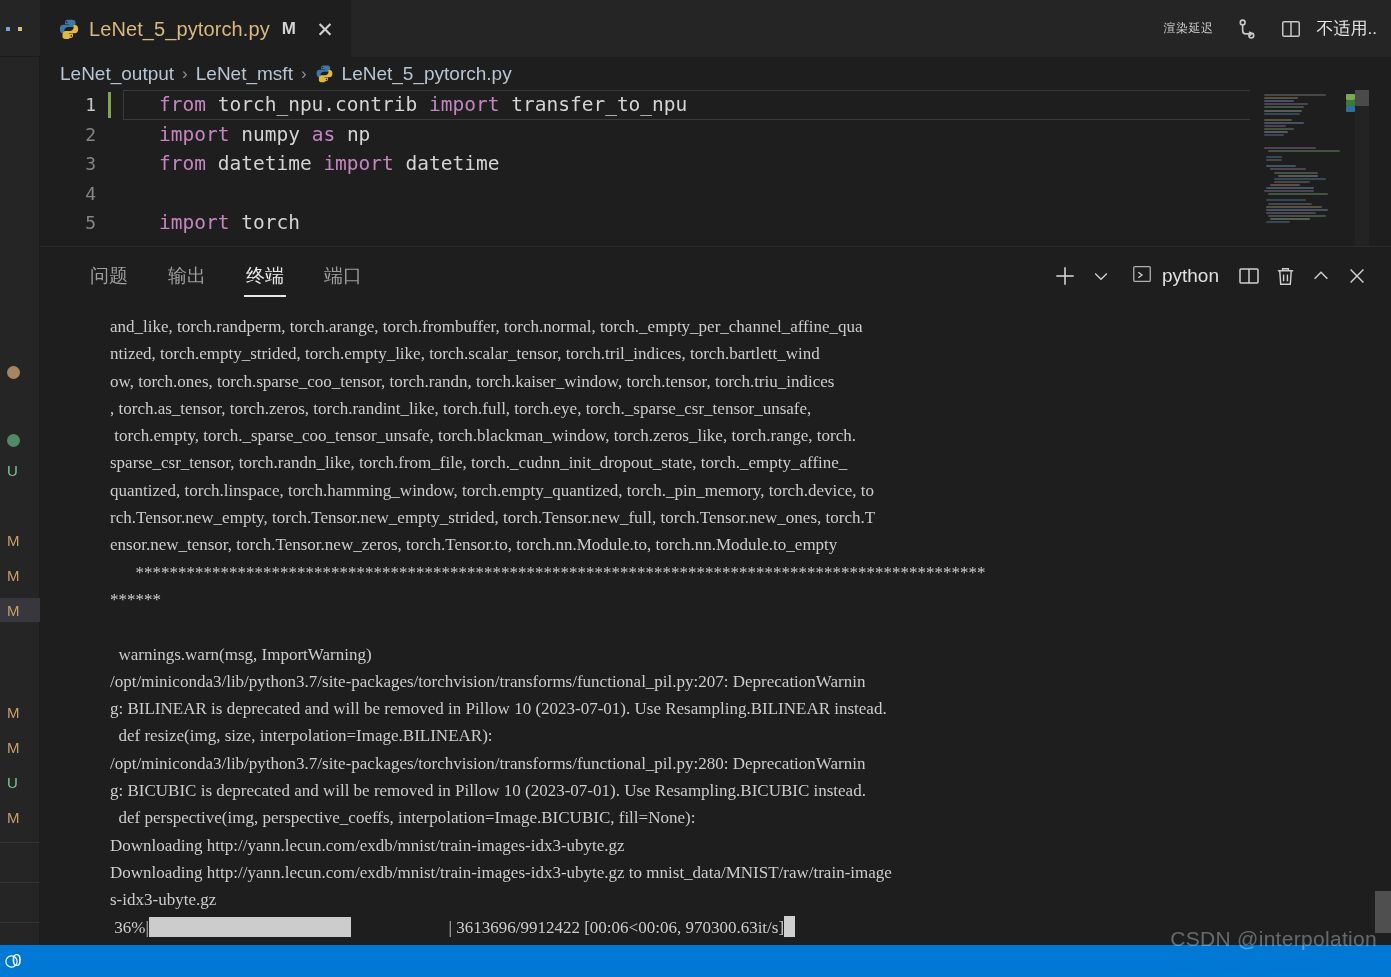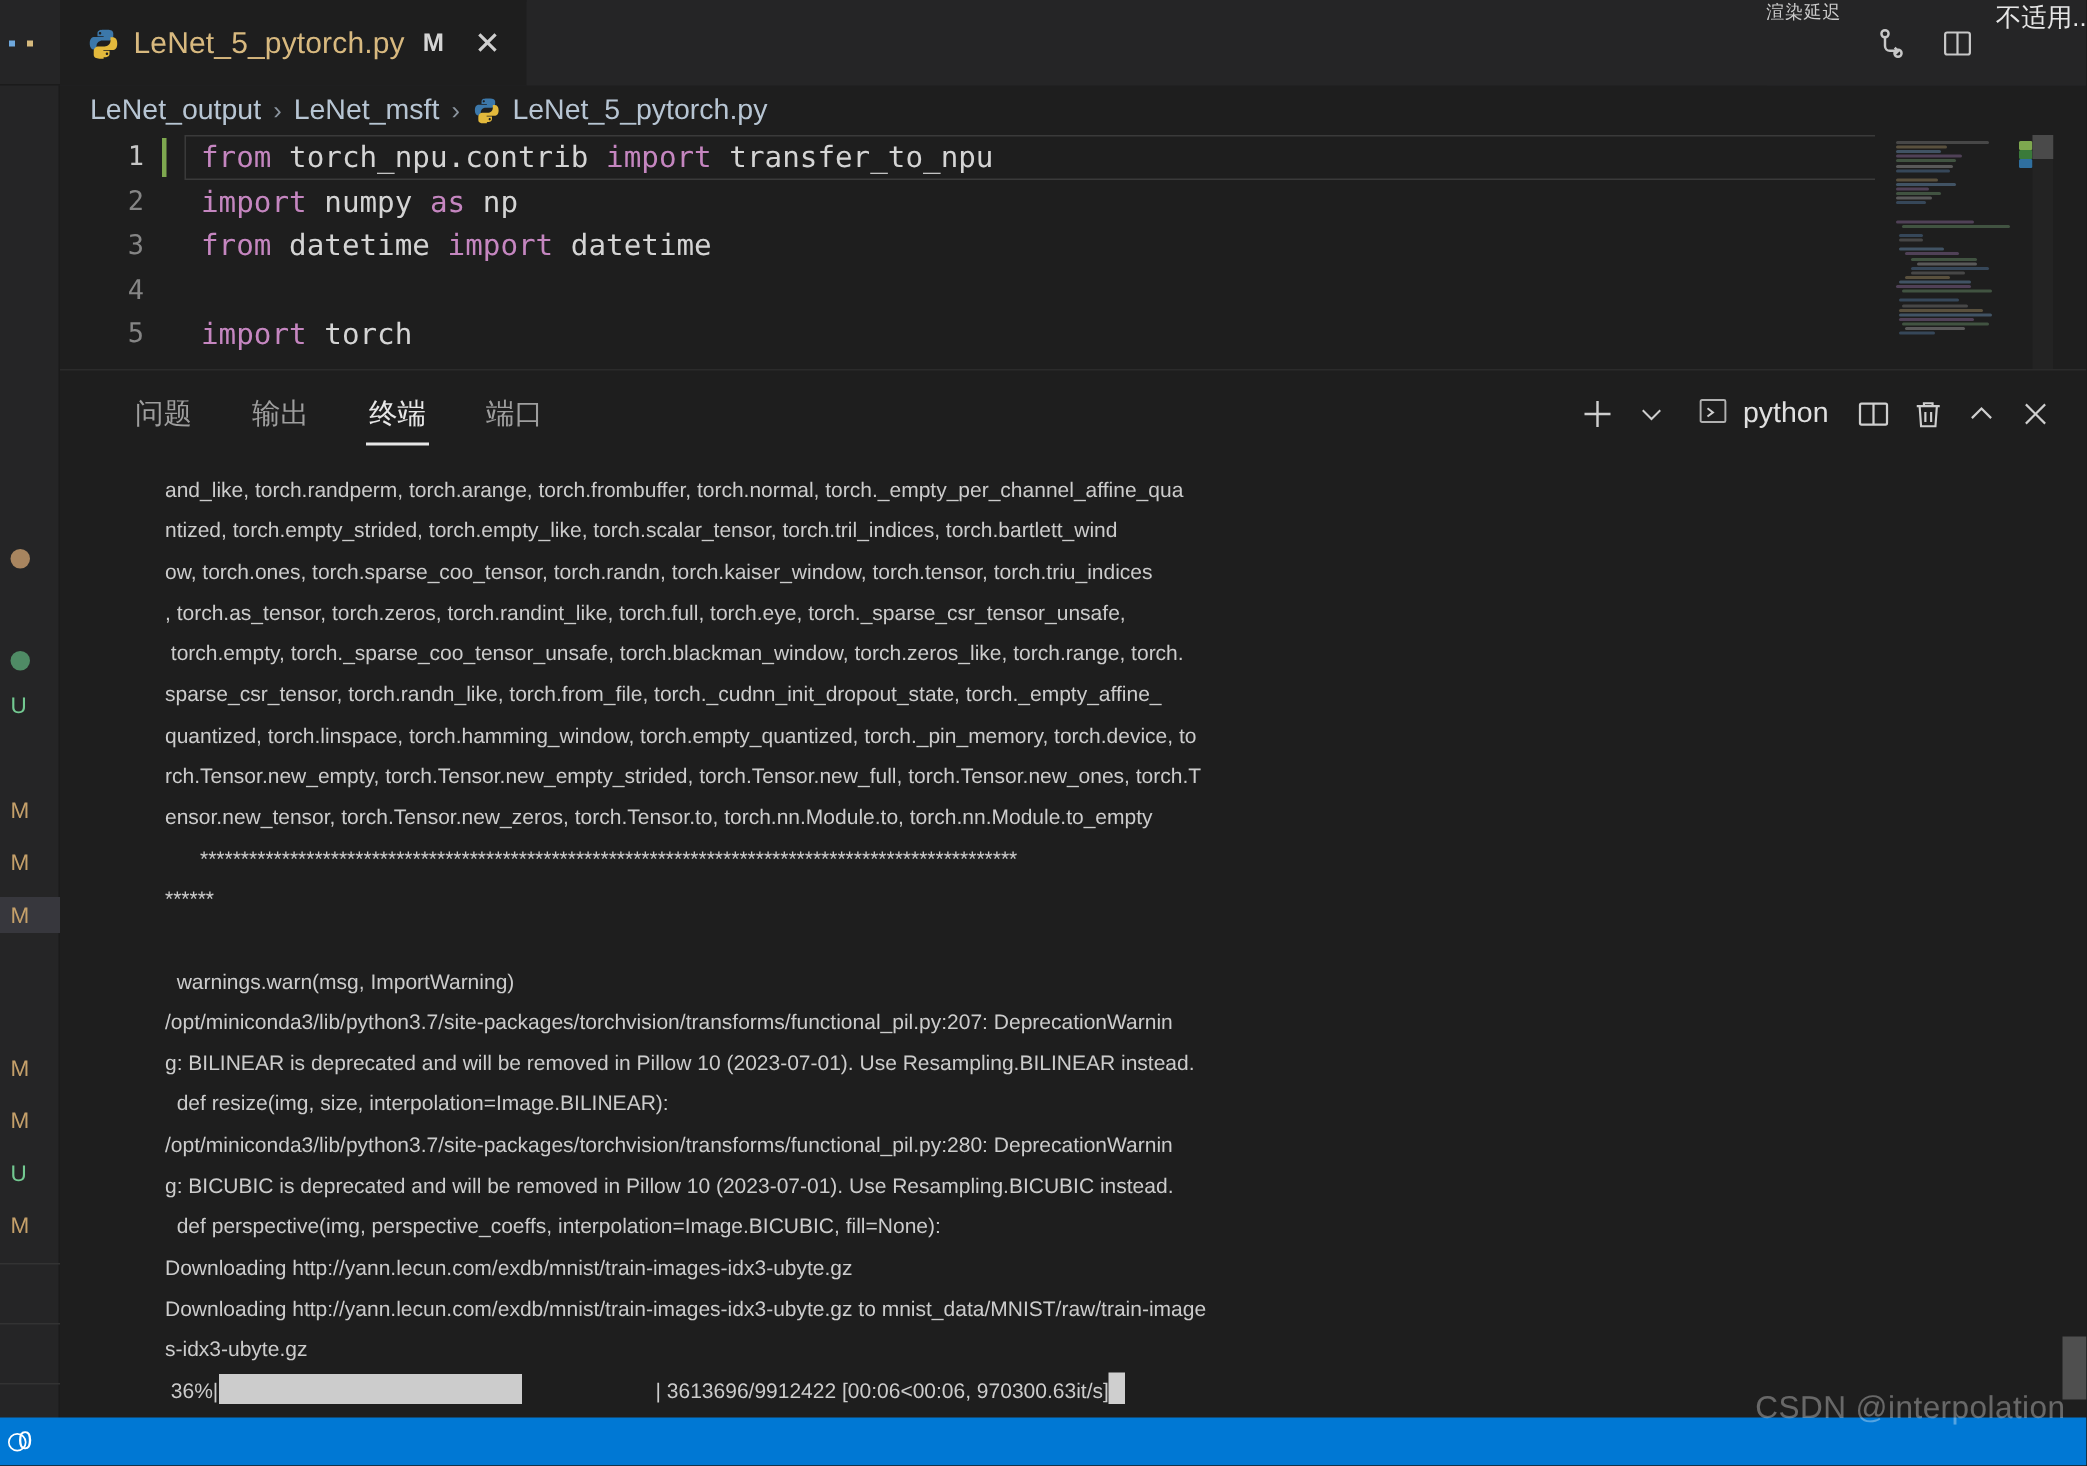--- a/index.html
+++ b/index.html
@@ -57,22 +57,22 @@
     height: 57px;
   }
   .tab .pyicon { width: 22px; height: 22px; display: block; }
   .tab-label { font-size: 20px; color: #d8b97f; letter-spacing: .1px; white-space: nowrap; }
   .tab-dirty { font-size: 17px; color: #d4d4d4; font-weight: 700; margin-left: 3px; }
   .tab-close {
     font-size: 21px; color: #cfcfcf; line-height: 1; margin-left: 9px;
     width: 22px; text-align: center;
   }
   .tabbar-right {
-    margin-left: auto; display: flex; gap: 20px;
-    background: #252526; height: 57px;
+    margin-left: auto; display: flex; align-items: center; gap: 20px;
+    padding-right: 14px; background: #252526; height: 57px;
   }
   .render-delay { font-size: 12px; color: #cccccc; letter-spacing: .5px; }
   .tb-ico { color: #cfcfcf; display: flex; align-items: center; }
   .na-label { font-size: 17px; color: #e6e6e6; margin-left: -5px; }
 
   .breadcrumb {
     height: 33px; display: flex; align-items: center; gap: 8px;
     padding-left: 20px; font-size: 19px; color: #a9b7c6; background: #1e1e1e;
   }
   .bc-sep { color: #8b949e; font-size: 17px; }
@@ -86,21 +86,21 @@
     white-space: pre;
   }
   .cl { display: flex; height: 29.6px; align-items: center; }
   .gutter {
     width: 68px; text-align: right; padding-right: 12px;
     color: #858585; font-size: 18px; flex: 0 0 68px;
   }
   .gutter.active { color: #c6c6c6; }
   .cursorbar { width: 3px; height: 26px; background: #7ea84f; flex: 0 0 3px; }
   .cursorbar.blank { background: transparent; }
-  .codetext { padding-left: 23px; color: #d4d4d4; }
+  .codetext { color: #d4d4d4; margin-left: 48px; }
   .code-line-hl { position: absolute; left: 83px; top: 0; height: 29.6px; width: 1174px;
                   border: 1px solid #3a3a3a; box-sizing: border-box; }
   .kw { color: #c586c0; }
   .id { color: #d4d4d4; }
   .minimap {
     position: absolute; right: 22px; top: 0; width: 119px; height: 156px;
     background: #1e1e1e; overflow: hidden;
   }
   .mm-row { position: absolute; height: 2px; border-radius: 1px; }
   .mm-scroll { position: absolute; right: 0; top: 0; width: 14px; height: 156px; background: #232323; }
@@ -129,22 +129,22 @@
   .pa {
     width: 36px; height: 36px; display: flex; align-items: center; justify-content: center;
     color: #cccccc;
   }
   .pa.wide { width: auto; gap: 9px; padding: 0 12px; }
   .term-name { font-size: 19px; color: #e0e0e0; }
 
   .terminal {
     position: absolute; left: 0; top: 58px; right: 16px; bottom: 0;
     overflow: hidden;
-    font-family: Liberation Sans, sans-serif;
-    font-size: 14px; line-height: 27.3px;
+    font-family: Liberation Serif, serif;
+    font-size: 17px; line-height: 27.3px;
     color: #cccccc;
     padding: 8px 0 0 70px;
     white-space: pre;
   }
   .tline { height: 27.3px; }
   .pbar {
     display: inline-block; width: 202px; height: 20px;
     background: #cccccc; vertical-align: -4px;
   }
   .caretbox { display: inline-block; width: 11px; height: 21px; background: #cfcfcf; vertical-align: -4px; }

